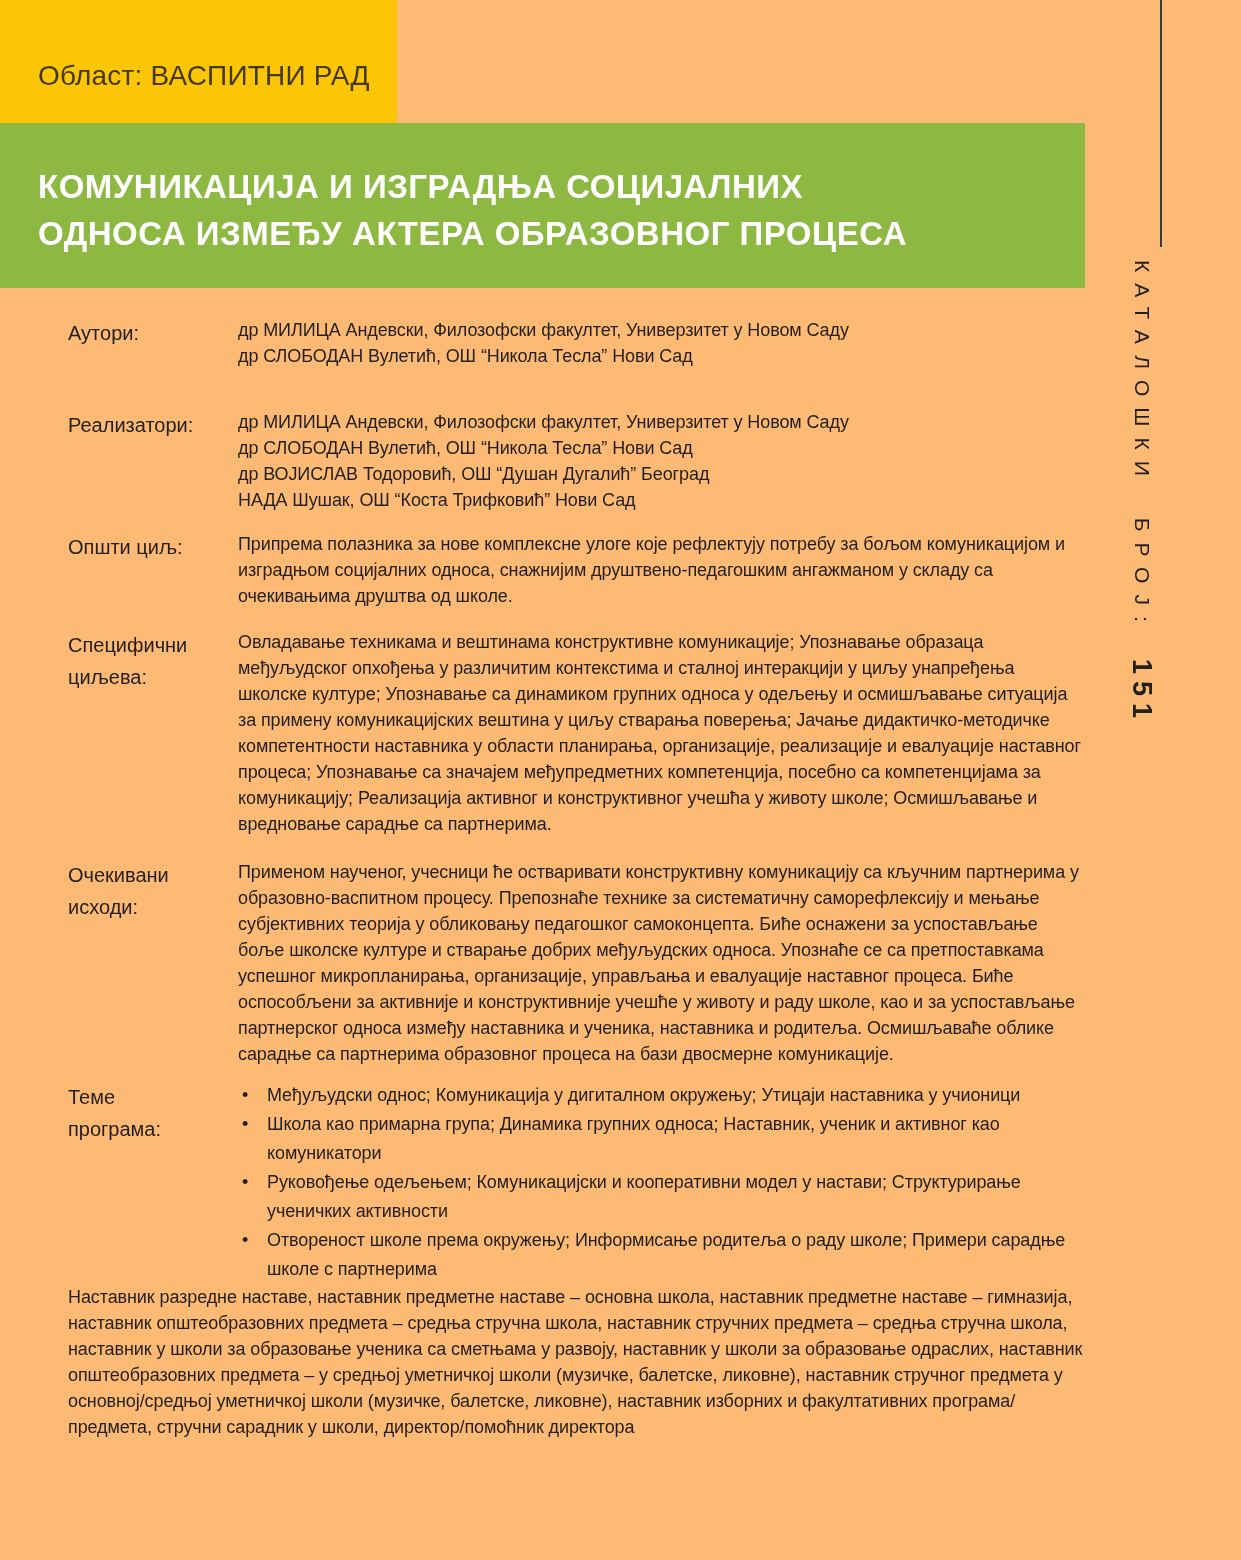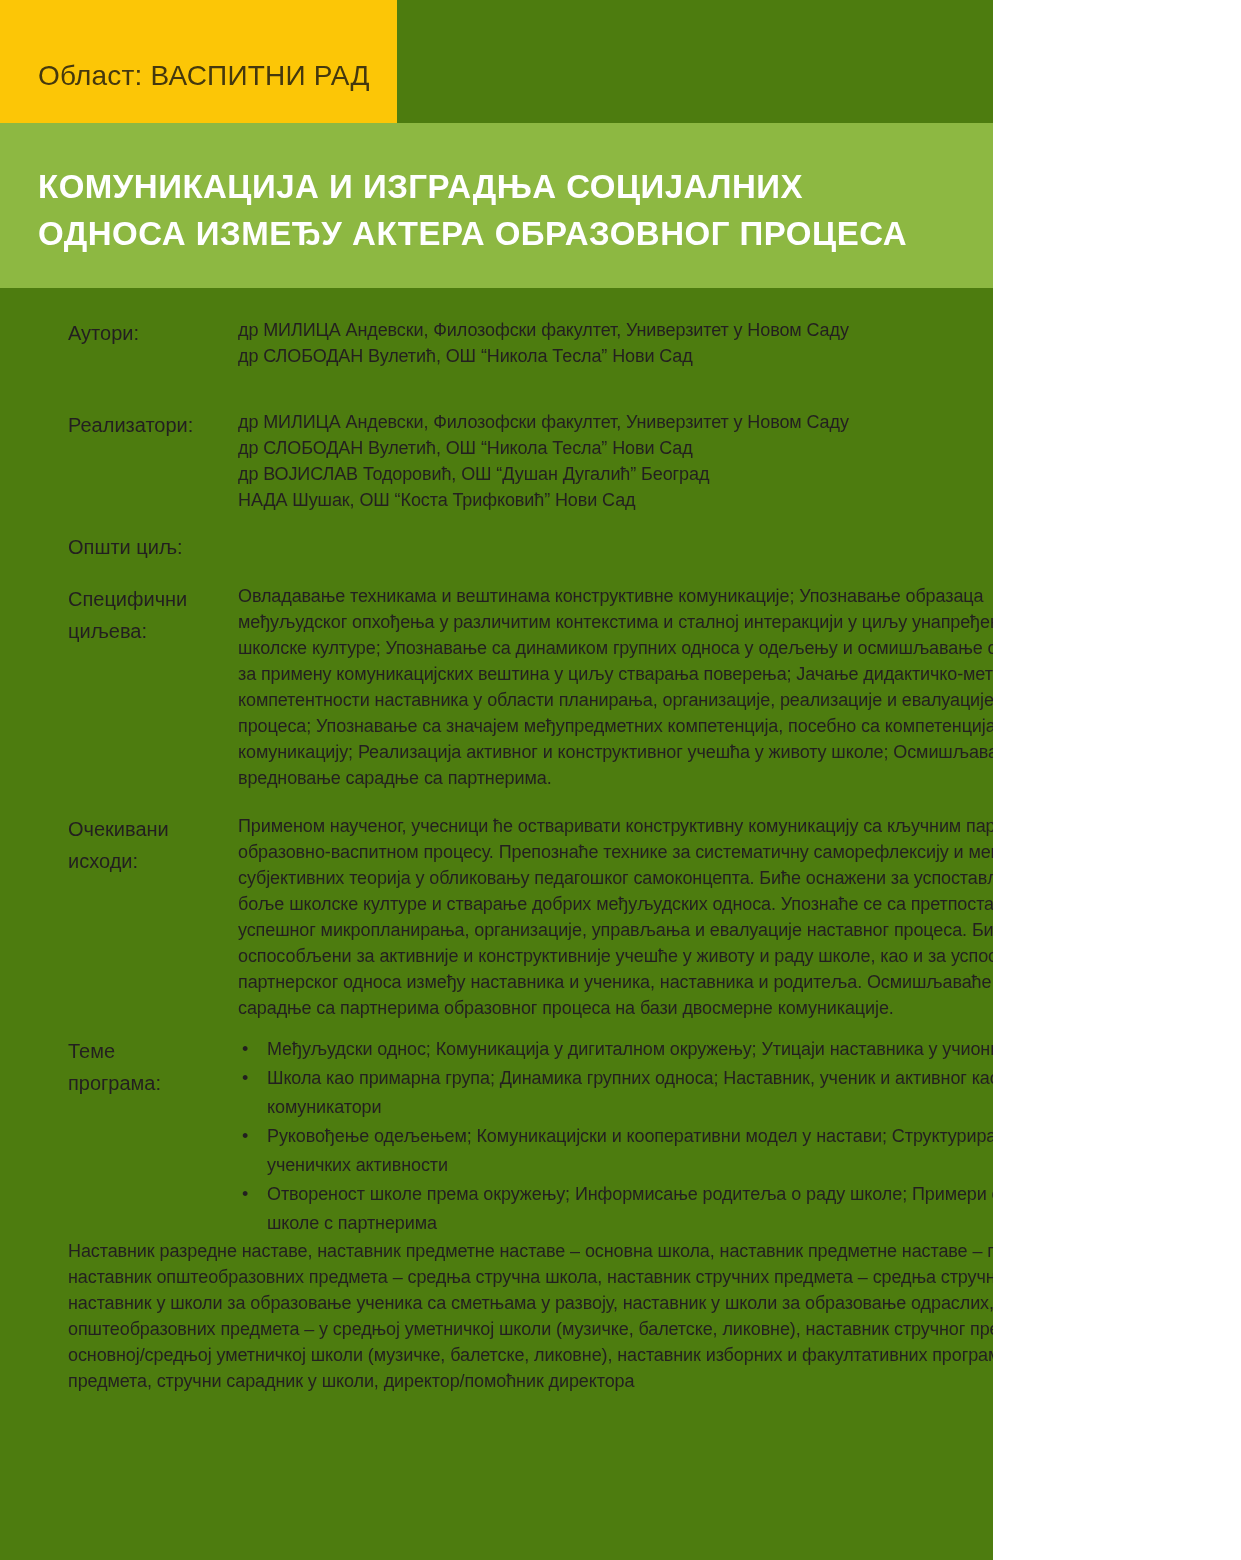--- a/index.html
+++ b/index.html
@@ -1,22 +1,22 @@
 <!DOCTYPE html>
 <html lang="sr"><head>
 <meta charset="utf-8">
 <style>
   * { margin:0; padding:0; box-sizing:border-box; }
   html,body { background:#ffffff; }
   body { font-family:"Liberation Sans", sans-serif; color:#231F20; }
 
   .page {
     position:relative;
-    width:993px; height:1560px;
-    background:#4d7c0f;
+    width:1241px; height:1560px;
+    background:#fdba74;
     overflow:hidden;
   }
 
   
   .area-banner {
     position:absolute; left:0; top:0;
     width:397px; height:123px;
     background:#FCC606;
     display:flex; align-items:center;
     padding:28px 0 0 38px;
@@ -136,20 +136,23 @@
           <div class="line">др МИЛИЦА Андевски, Филозофски факултет, Универзитет у Новом Саду</div>
           <div class="line">др СЛОБОДАН Вулетић, ОШ “Никола Тесла” Нови Сад</div>
           <div class="line">др ВОЈИСЛАВ Тодоровић, ОШ “Душан Дугалић” Београд</div>
           <div class="line">НАДА Шушак, ОШ “Коста Трифковић” Нови Сад</div>
         </div>
       </div>
       <div class="row row-2">
         <div class="label">
           <div>Општи циљ:</div>
         </div>
+        <div class="body">
+          <p>Припрема полазника за нове комплексне улоге које рефлектују потребу за бољом комуникацијом и изградњом социјалних односа, снажнијим друштвено-педагошким ангажманом у складу са очекивањима друштва од школе.</p>
+        </div>
       </div>
       <div class="row row-3">
         <div class="label">
           <div>Специфични</div>
           <div>циљева:</div>
         </div>
         <div class="body">
           <p>Овладавање техникама и вештинама конструктивне комуникације; Упознавање образаца међуљудског опхођења у различитим контекстима и сталној интеракцији у циљу унапређења школске културе; Упознавање са динамиком групних односа у одељењу и осмишљавање ситуација за примену комуникацијских вештина у циљу стварања поверења; Јачање дидактичко-методичке компетентности наставника у области планирања, организације, реализације и евалуације наставног процеса; Упознавање са значајем међупредметних компетенција, посебно са компетенцијама за комуникацију; Реализација активног и конструктивног учешћа у животу школе; Осмишљавање и вредновање сарадње са партнерима.</p>
         </div>
       </div>

